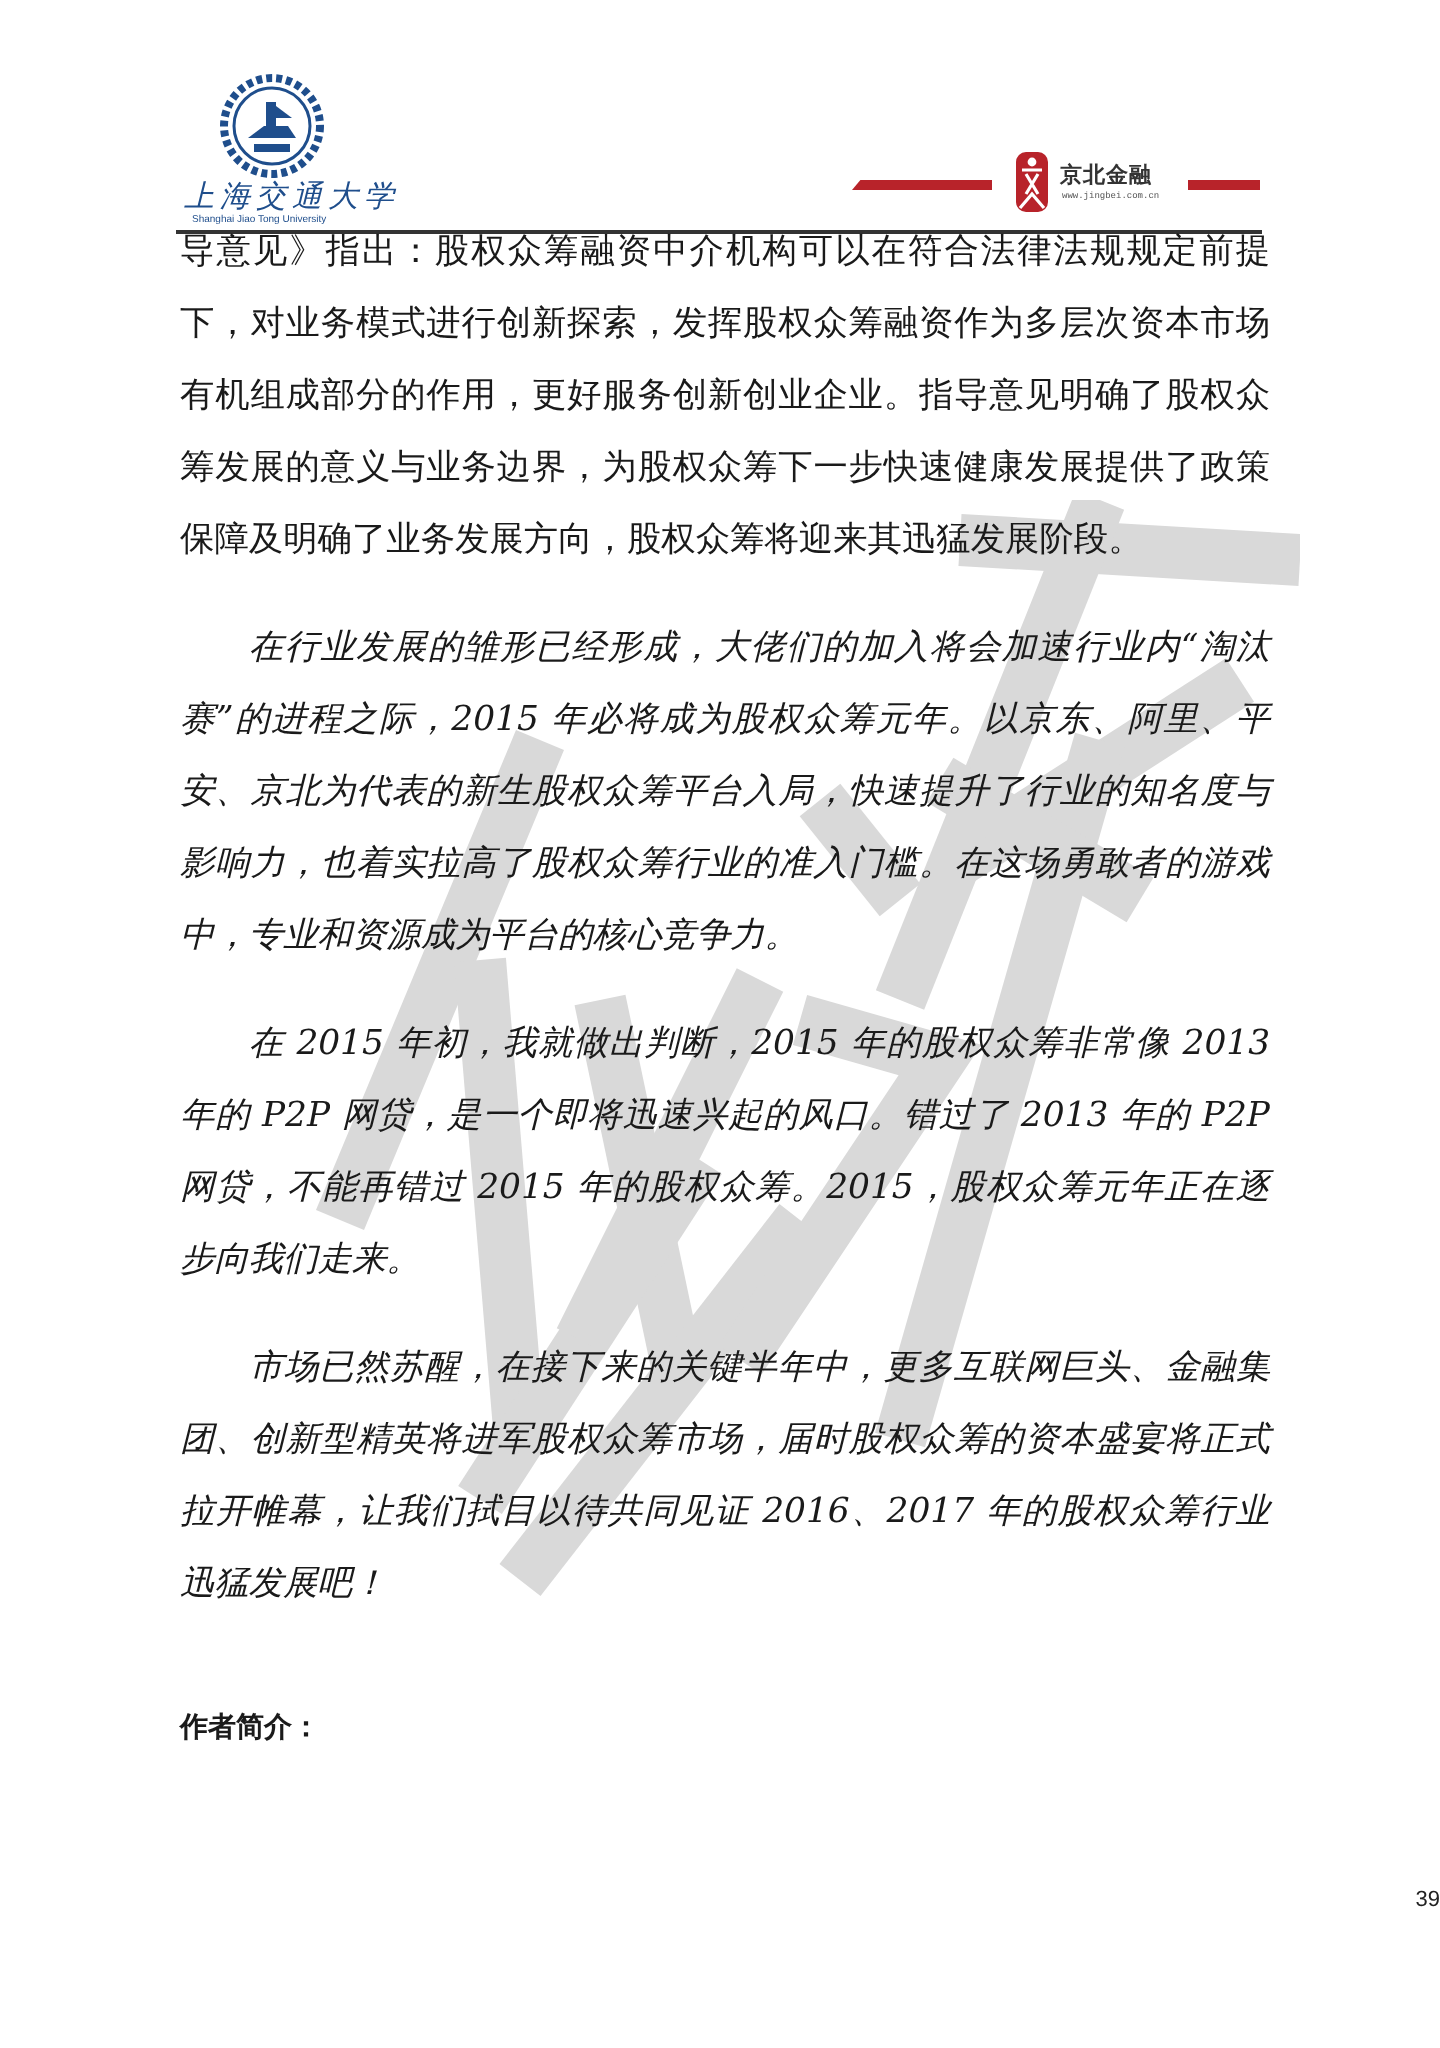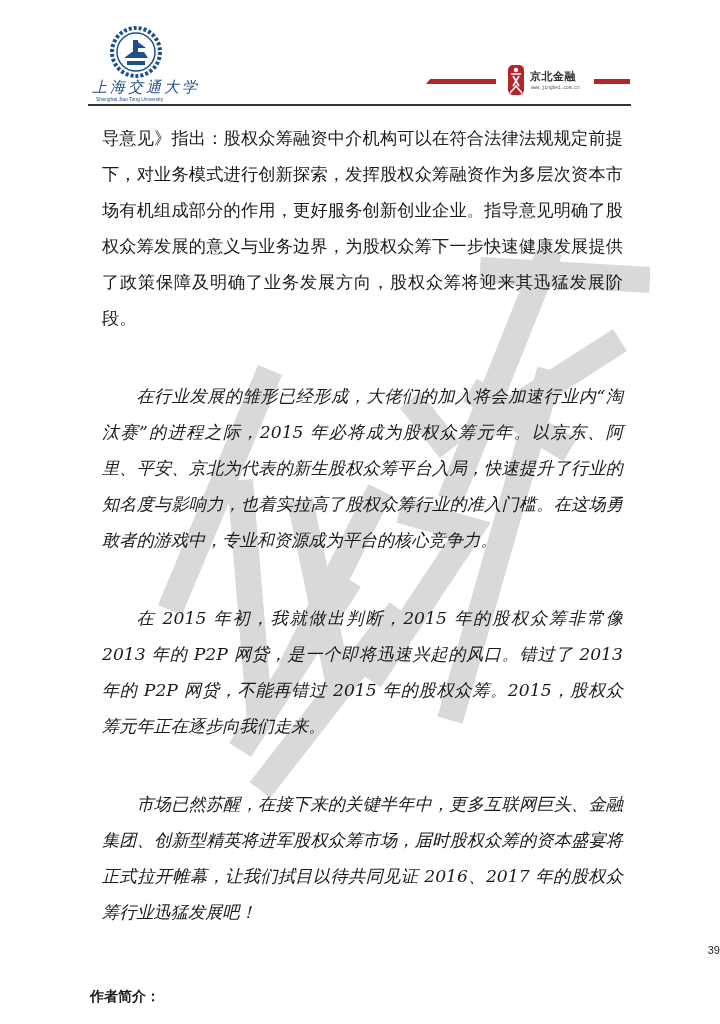--- a/index.html
+++ b/index.html
@@ -1,38 +1,38 @@
 <!DOCTYPE html>
 <html><head>
 <meta charset="utf-8">
 <style>
   html, body { margin: 0; padding: 0; background: #ffffff; }
   body { width: 720px; height: 1024px; position: relative; overflow: hidden;
          font-family: "DejaVu Serif", "Liberation Serif", serif; color: #1a1a1a; }
 
-  .header { position: absolute; left: 0; top: 4px; width: 720px; height: 105px; }
+  .header { position: absolute; left: 0; top: 15px; width: 720px; height: 105px; }
   .sjtu-logo { position: absolute; left: 110px; top: 22px; width: 52px; height: 52px; }
   .sjtu-name { position: absolute; left: 92px; top: 74px; font-size: 15px; color: #1f4e8c;
                font-style: italic; letter-spacing: 3px; font-family: "DejaVu Serif", serif; }
   .sjtu-en { position: absolute; left: 96px; top: 92px; font-size: 5px; color: #1f4e8c;
              font-family: "Liberation Sans", sans-serif; }
   .red-bar-left { position: absolute; left: 426px; top: 75px; width: 70px; height: 5px; background: #b8232a;
                   clip-path: polygon(6% 0, 100% 0, 100% 100%, 0 100%); }
   .red-bar-right { position: absolute; left: 594px; top: 75px; width: 36px; height: 5px; background: #b8232a; }
   .jb-logo { position: absolute; left: 507px; top: 60px; width: 18px; height: 32px; }
   .jb-name { position: absolute; left: 530px; top: 65px; font-size: 11px; font-weight: bold; color: #333;
              font-family: Liberation Serif, serif; letter-spacing: 0.5px; }
   .jb-url { position: absolute; left: 531px; top: 81px; font-size: 4.5px; color: #555;
             font-family: "Liberation Mono", monospace; }
   .header-rule { position: absolute; left: 88px; top: 100px; width: 543px; height: 2px; background: #333; }
 
   .watermark { position: absolute; left: 150px; top: 250px; width: 500px; height: 560px; pointer-events: none; }
 
   .content { position: absolute; left: 90px; top: 108px; width: 545px; }
-  .para { margin: 12px; font-size: 17.2px; line-height: 36px; text-align: justify; text-justify: inter-ideograph; }
+  .para { margin: 0; font-size: 17.2px; line-height: 36px; text-align: justify; text-justify: inter-ideograph; }
   .indent { text-indent: 2em; font-style: italic; }
   .gap { height: 18px; }
   .heading { font-weight: bold; font-size: 14px; margin: 0; line-height: 36px;
              font-family: "DejaVu Sans", sans-serif; }
 
   .page-number { position: absolute; left: 0; width: 720px; top: 944px; text-align: right;
                  font-size: 11px; font-family: "Liberation Sans", sans-serif; color: #222; }
 </style>
 </head>
 <body>

